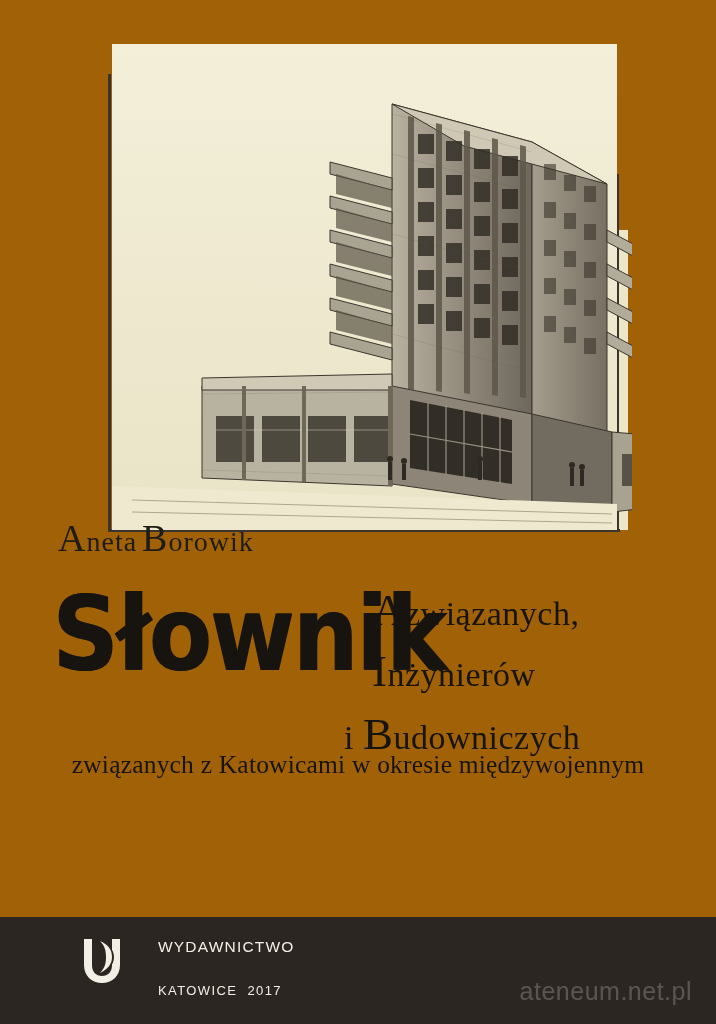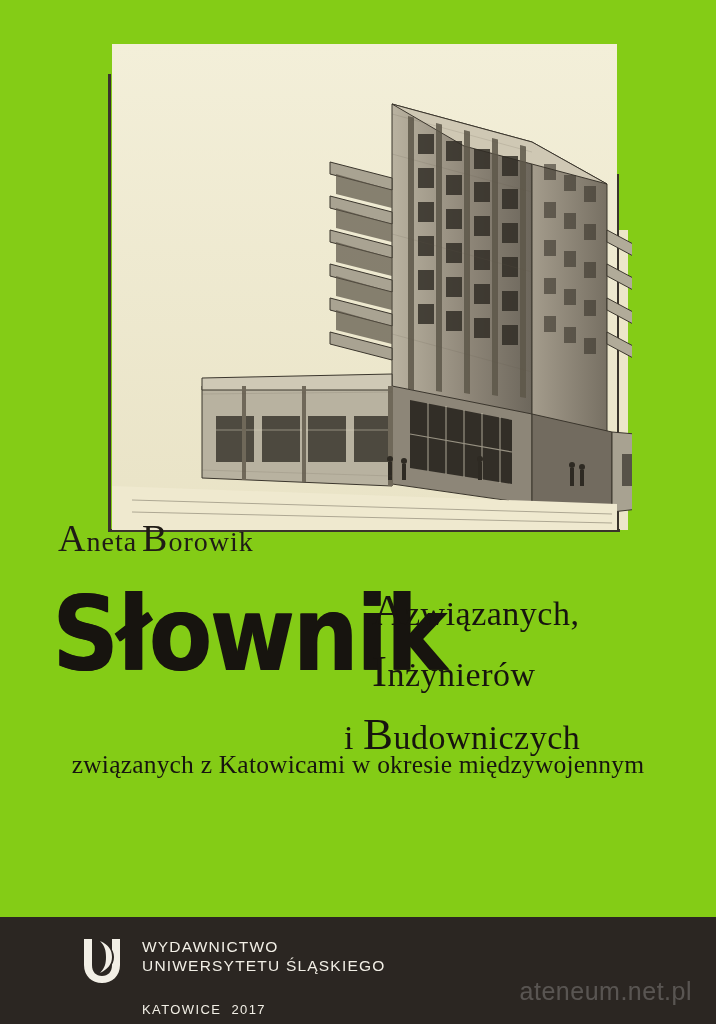--- a/index.html
+++ b/index.html
@@ -7,21 +7,21 @@
     padding: 0;
     background: #ffffff;
   }
   body {
     font-family: "Liberation Serif", serif;
   }
   .cover {
     position: relative;
     width: 716px;
     height: 1024px;
-    background: #84cc16;
+    background: #a16207;
     overflow: hidden;
   }
 
   
   .illustration {
     position: absolute;
     left: 92px;
     top: 34px;
     width: 540px;
     height: 470px;
@@ -142,21 +142,21 @@
     width: 716px;
     height: 107px;
     background: #2b2622;
   }
   .footer-inner {
     position: absolute;
     left: 78px;
     top: 18px;
     display: flex;
     align-items: flex-start;
-    gap: 16px;
+    gap: 32px;
   }
   .logo {
     width: 48px;
     height: 52px;
     flex: 0 0 auto;
   }
   .pub-text {
     color: #f2 efe6;
     color: #f2efe6;
     font-family: "Liberation Sans", sans-serif;
@@ -415,21 +415,20 @@
 
   <div class="footer">
     <div class="footer-inner">
       <svg class="logo" viewBox="0 0 48 52">
         <path d="M6 4 L6 30 C6 41 14 48 24 48 C34 48 42 41 42 30 L42 4 L34 4 L34 30 C34 37 30 41 24 41 C18 41 14 37 14 30 L14 4 Z" fill="#f2efe6"></path>
         <path d="M20 4 C30 8 36 14 36 22 C36 30 30 36 20 40 C28 34 30 28 30 22 C30 16 28 10 20 4 Z" fill="#2b2622"></path>
         <path d="M22 6 C31 10 34 15 34 22 C34 29 30 34 22 38 C27 33 28 28 28 22 C28 16 27 11 22 6 Z" fill="#f2efe6"></path>
       </svg>
       <div class="pub-text">
         <div class="pub-line">Wydawnictwo</div>
-        <div class="pub-line">Uniwersytetu Śląskiego</div>
         <div class="pub-year">
           <span>Katowice</span>&nbsp;&nbsp;<span>2017</span>
         </div>
       </div>
     </div>
     <div class="watermark">ateneum.net.pl</div>
   </div>
 
 </div>
 

